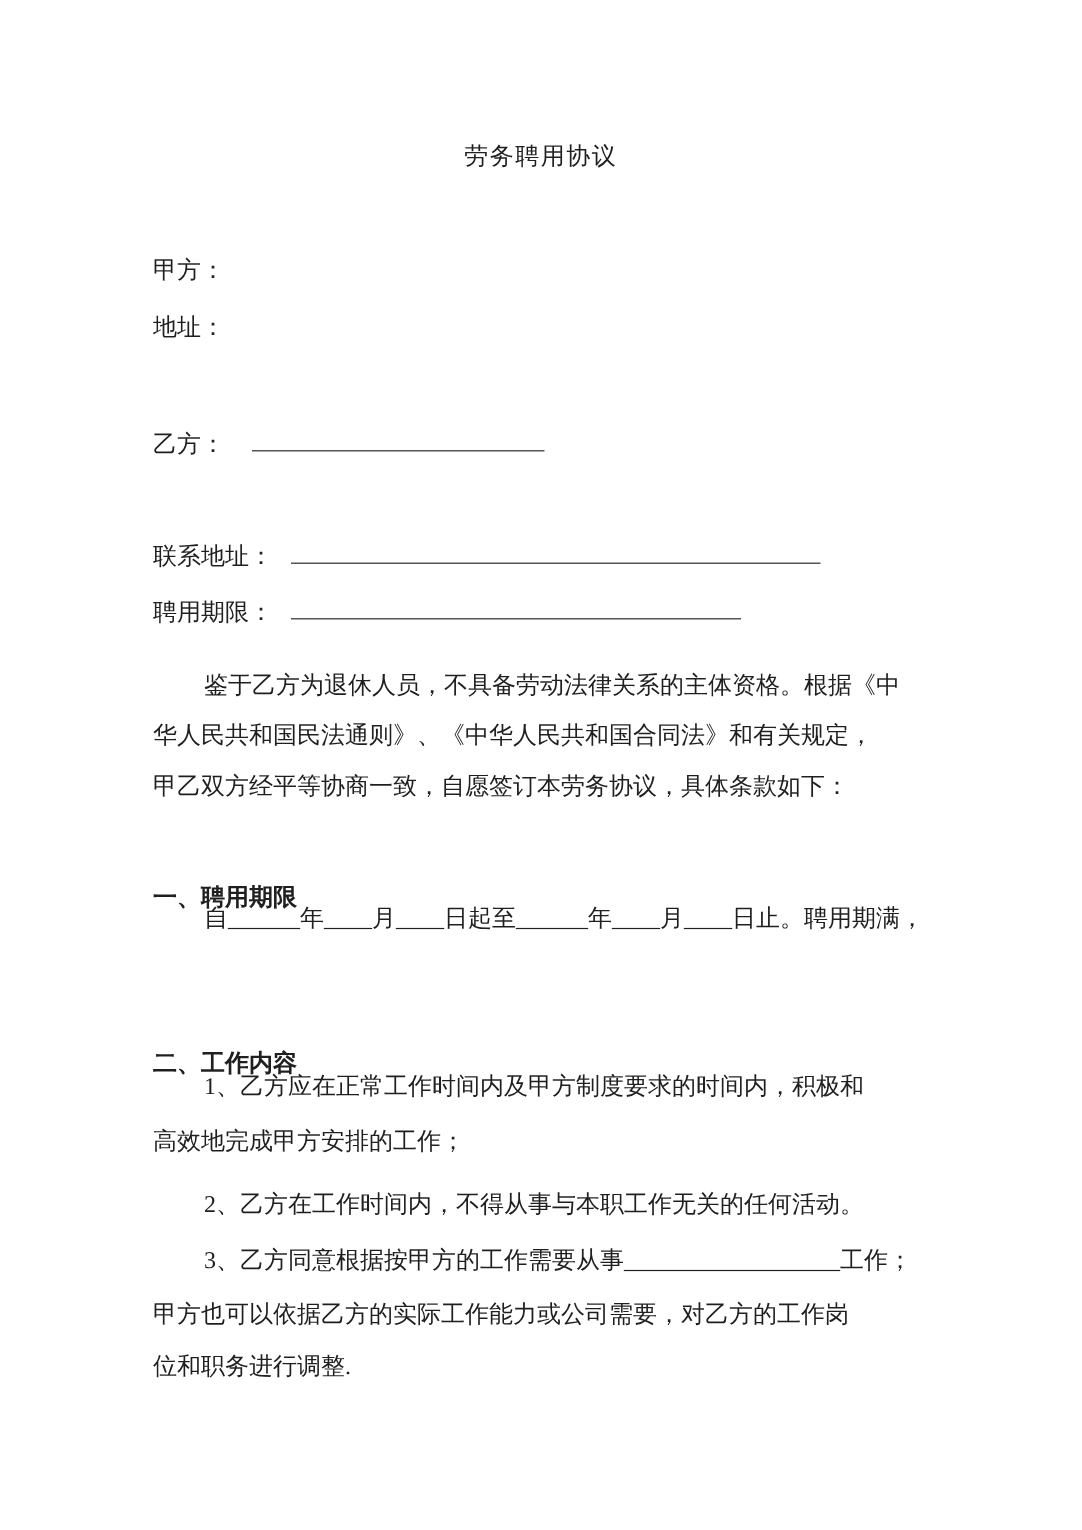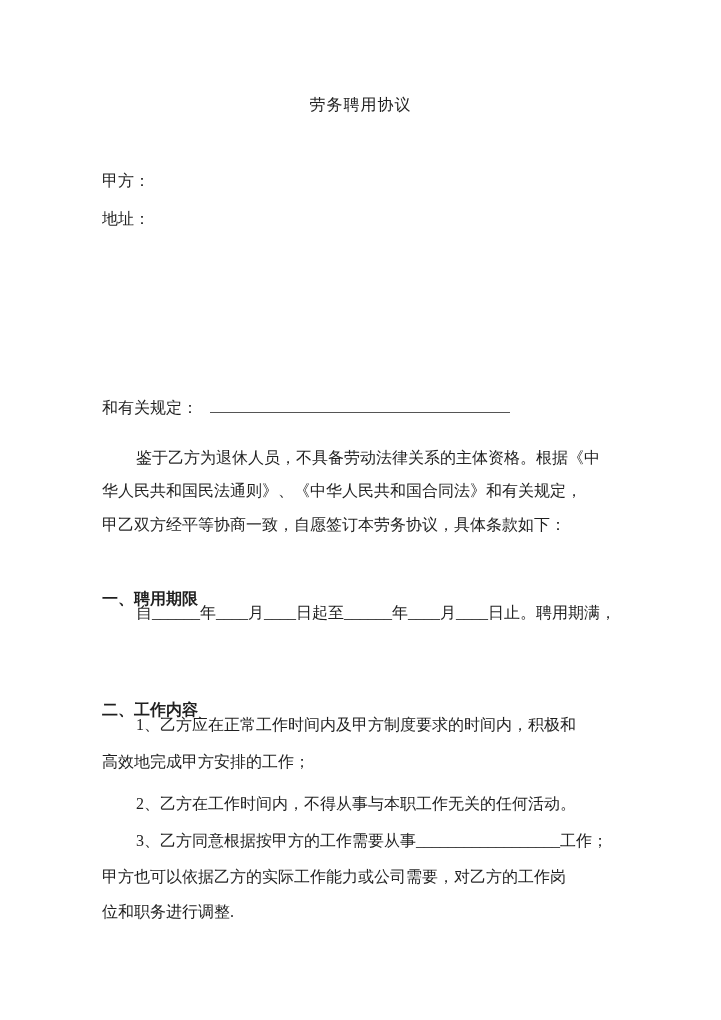--- a/index.html
+++ b/index.html
@@ -59,25 +59,31 @@
   <div class="line center" style="top:95px">劳务聘用协议</div>
 
   <div class="line" style="top:171px">
     <span>甲方：</span><span></span>
   </div>
 
   <div class="line" style="top:209px">
     <span>地址：</span><span></span>
   </div>
 
+  <div class="line" style="top:285px">
+    <span>乙方：</span><span class="blank w195 g18"></span>
+  </div>
 
 
+  <div class="line" style="top:360px">
+    <span>联系地址：</span><span class="blank w353 g12"></span>
+  </div>
 
   <div class="line" style="top:397px">
-    <span>和有关规定：</span><span class="blank w300 g12"></span>
+    <span>聘用期限：</span><span class="blank w300 g12"></span>
   </div>
 
   <div class="line indent" style="top:448px">鉴于乙方为退休人员，不具备劳动法律关系的主体资格。根据《中</div>
   <div class="line" style="top:515px">甲乙双方经平等协商一致，自愿签订本劳务协议，具体条款如下：</div>
   <div class="line" style="top:481px">华人民共和国民法通则》、《中华人民共和国合同法》和有关规定，</div>
 
   <div class="line bold" style="top:565px">一、聘用期限</div>
   <div class="line indent" style="top:603px">自______年____月____日起至______年____月____日止。聘用期满，</div>
 
   <div class="line bold" style="top:676px">二、工作内容</div>

